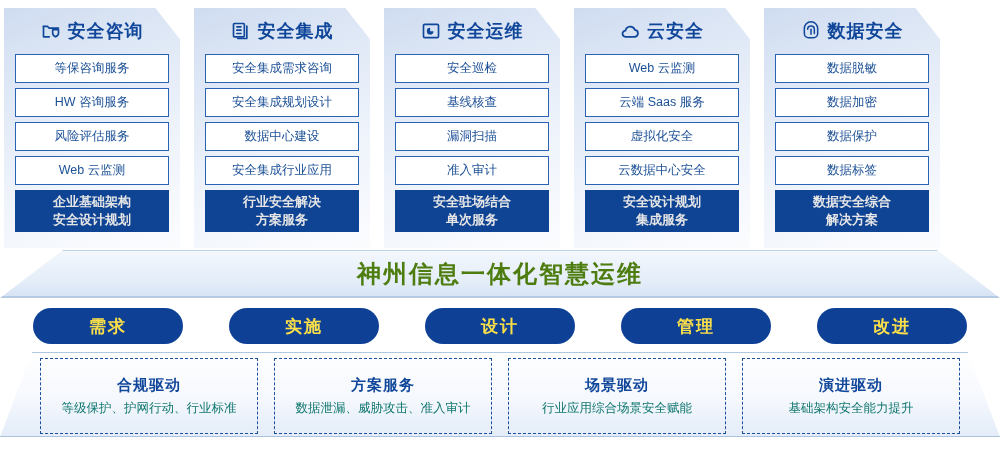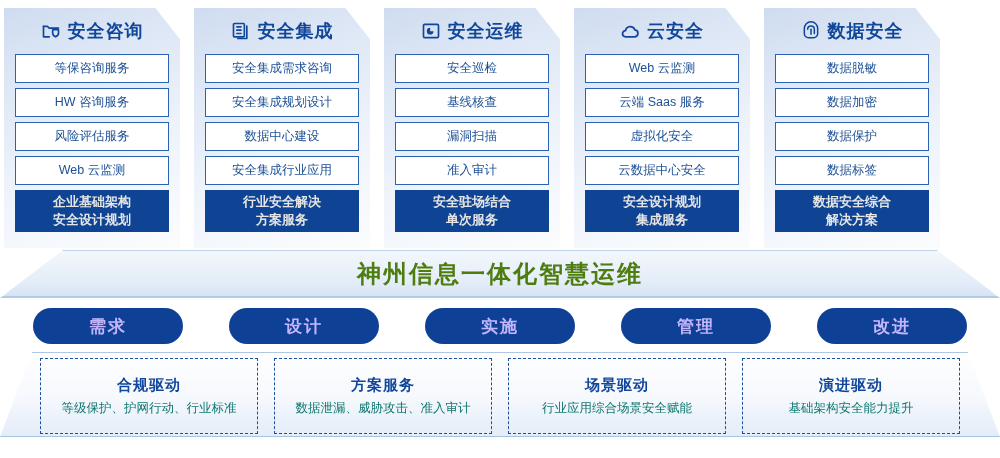--- a/index.html
+++ b/index.html
@@ -65,21 +65,21 @@
   }
 
   
   #pills{
     position:absolute;left:0;top:308px;width:1000px;height:38px;
     display:flex;justify-content:center;gap:46px;
   }
   .pill{
     width:150px;height:36px;border-radius:18px;background:#0e4196;
     display:flex;align-items:center;justify-content:center;
-    color:#c4b5fd;font-size:17px;font-weight:bold;letter-spacing:2px;
+    color:#fde047;font-size:17px;font-weight:bold;letter-spacing:2px;
   }
 
   
   #drivers{
     position:absolute;left:0;top:352px;width:1000px;height:85px;
   }
   #drivers .shape{
     position:absolute;inset:0;
     background:linear-gradient(180deg,#ffffff 0%,#f5f8fd 55%,#e3ecf8 100%);
     -webkit-clip-path:polygon(3.2% 0,96.8% 0,100% 100%,0 100%);
@@ -216,22 +216,22 @@
 
 </div>
 
 <div id="banner">
   <div class="shape"></div>
   <div class="txt">神州信息一体化智慧运维</div>
 </div>
 
 <div id="pills">
   <div class="pill">需求</div>
+  <div class="pill">实施</div>
   <div class="pill">设计</div>
-  <div class="pill">实施</div>
   <div class="pill">管理</div>
   <div class="pill">改进</div>
 </div>
 
 <div id="drivers">
   <div class="shape"></div>
   <div class="inner">
 
     <div class="driver">
       <div class="d-title">合规驱动</div>

